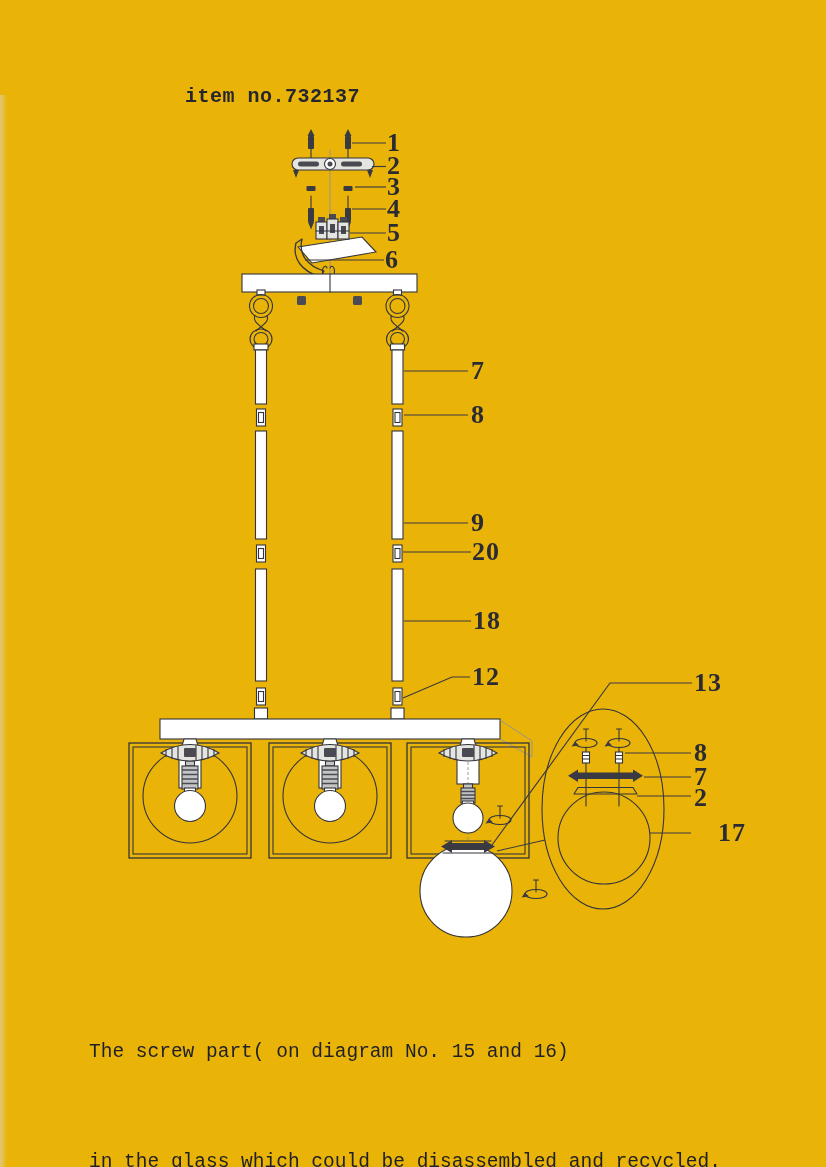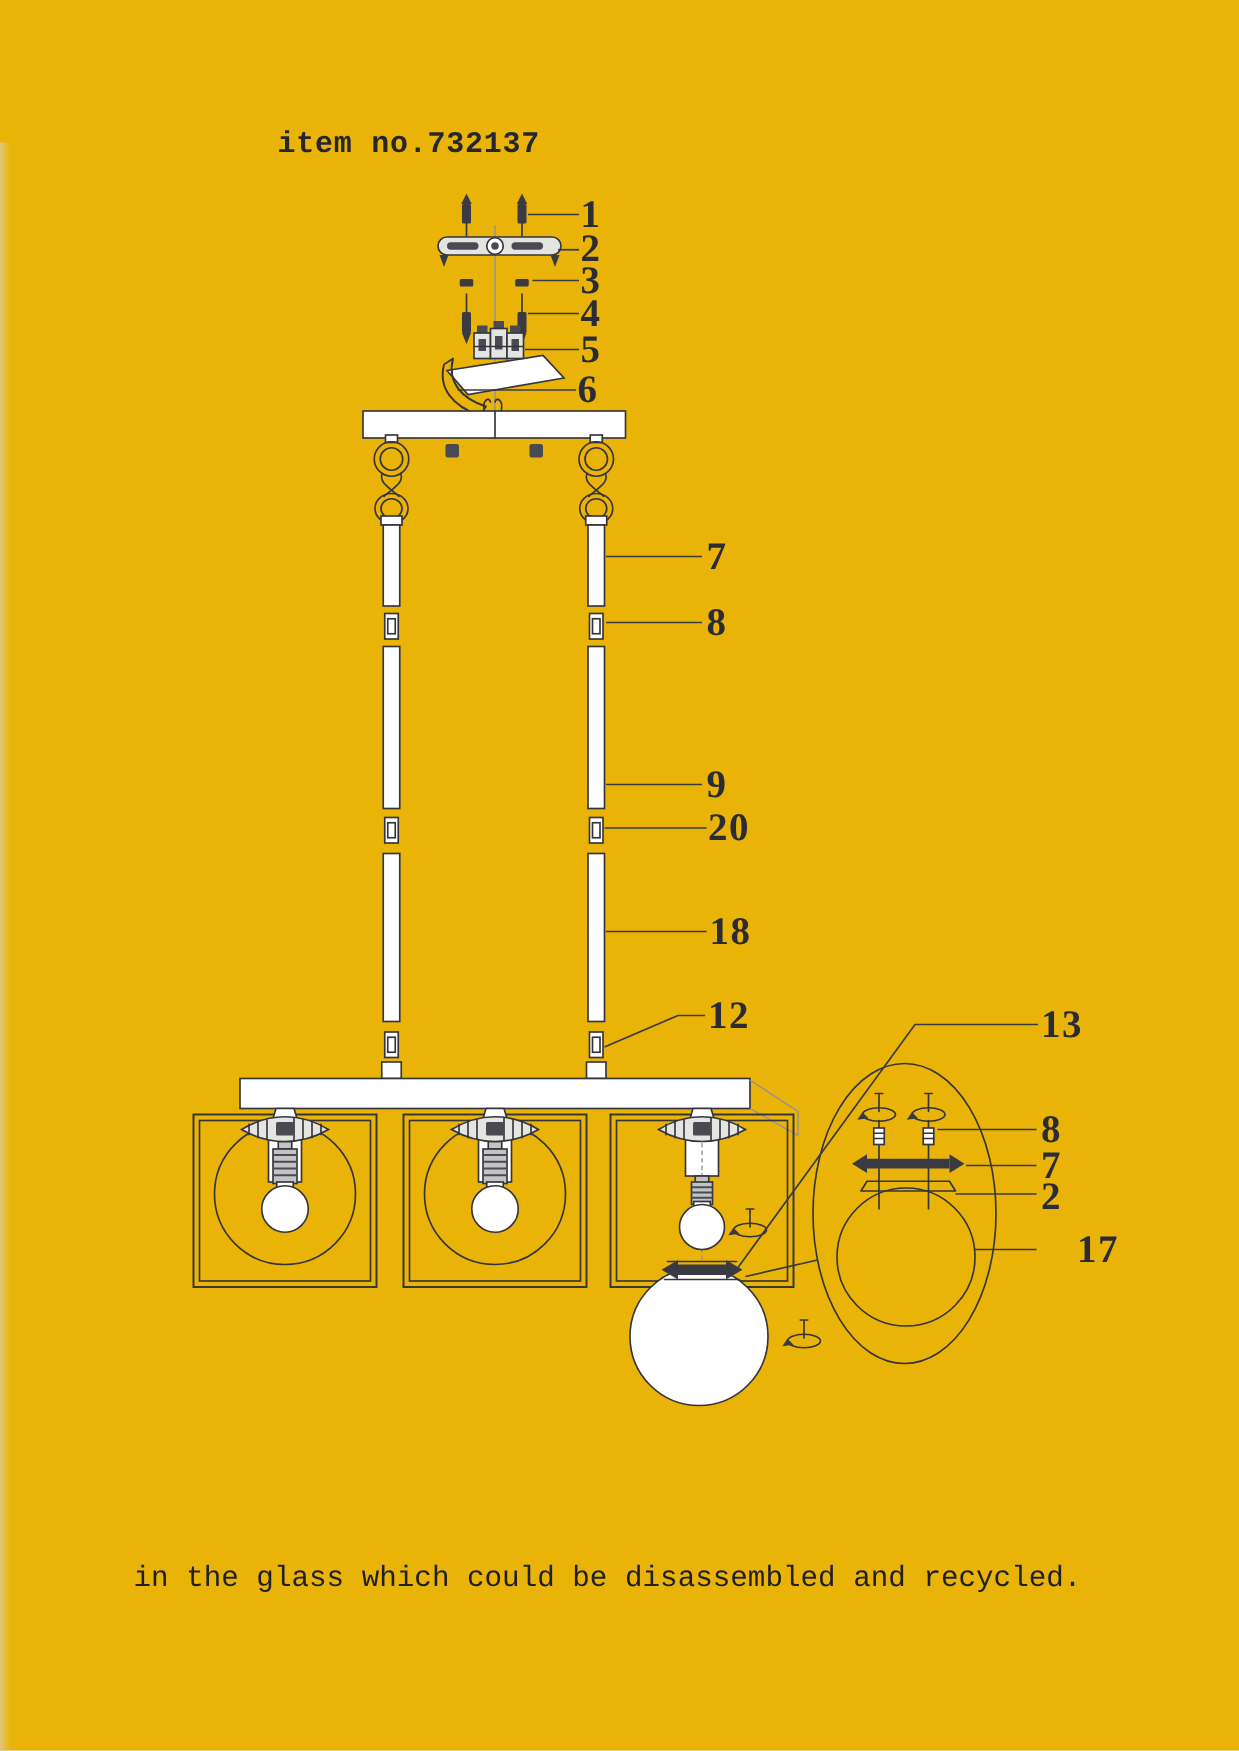--- a/index.html
+++ b/index.html
@@ -262,17 +262,18 @@
   <span class="plabel" style="left:472px;top:539px">20</span>
   <span class="plabel" style="left:473px;top:608px">18</span>
   <span class="plabel" style="left:472px;top:664px">12</span>
   <span class="plabel" style="left:694px;top:670px">13</span>
   <span class="plabel" style="left:694px;top:740px">8</span>
   <span class="plabel" style="left:694px;top:764px">7</span>
   <span class="plabel" style="left:694px;top:785px">2</span>
   <span class="plabel" style="left:718px;top:820px">17</span>
 
   <div class="note">
+    <div>The screw part( on diagram No. 15 and 16)</div>
     <div>in the glass which could be disassembled and recycled.</div>
     
     
   </div>
 </div>
 
 </body></html>

